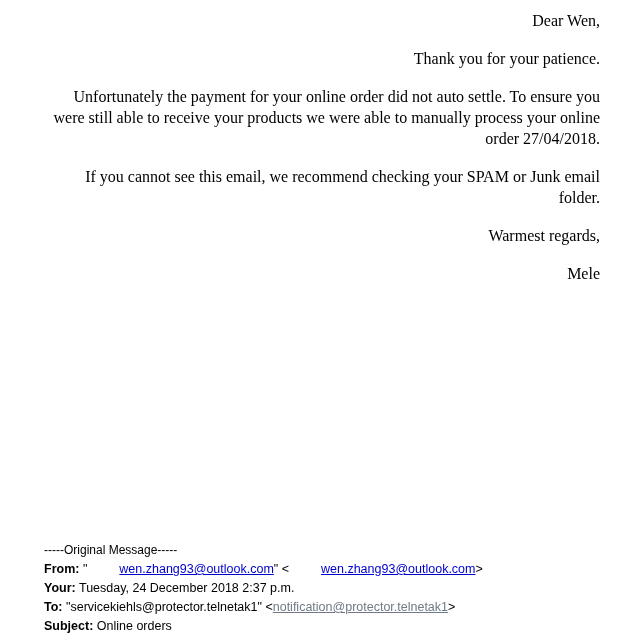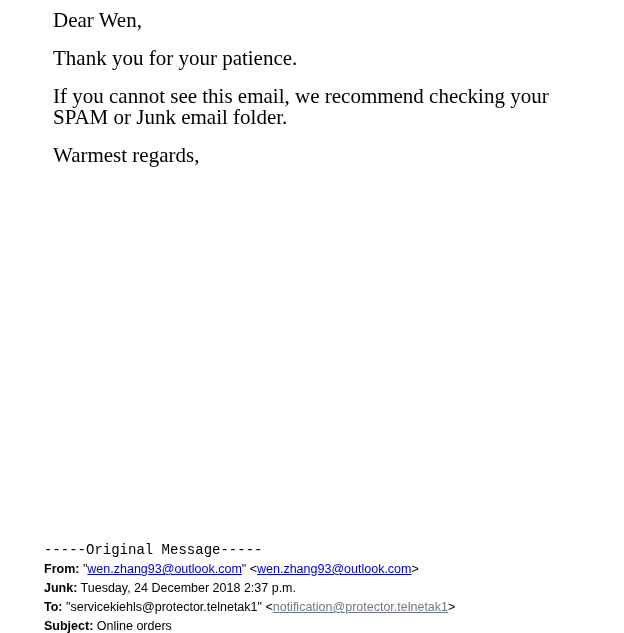--- a/index.html
+++ b/index.html
@@ -21,86 +21,89 @@
     background: #ffffff;
   }
   .body-block {
     position: absolute;
     left: 44px;
     top: 10px;
     width: 556px;
   }
   .para {
     font-family: "Liberation Serif", serif;
-    font-size: 21px;
+    font-size: 16px;
     line-height: 21px;
     margin: 0 0 17px 9px;
     color: #000000;
-    text-align: left;
+    text-align: right;
   }
   .para.last {
     margin-bottom: 0;
   }
   .header-block {
     position: absolute;
     left: 44px;
     top: 541px;
     width: 560px;
     font-family: "Liberation Sans", sans-serif;
     font-size: 12.5px;
     line-height: 19px;
     color: #000000;
   }
   .orig-sep {
-    font-family: Liberation Mono, monospace;
-    font-size: 14px;
+    font-family: Liberation Sans, sans-serif;
+    font-size: 12px;
     line-height: 19px;
   }
   .hdr-row {
     line-height: 19px;
     white-space: nowrap;
   }
   .hdr-label {
     font-weight: bold;
     margin-top: 44px;
   }
   .mail-link {
     color: #0000cc;
     text-decoration: underline;
+    margin-left: 32px;
   }
   .muted-link {
     color: #6f7a84;
     text-decoration: underline;
   }
   .plain {
     color: #000000;
   }
 </style>
 </head>
 <body>
 
 <div class="page">
 
   <div class="body-block">
     <p class="para">Dear Wen,</p>
     <p class="para">Thank you for your patience.</p>
+    <p class="para">Unfortunately the payment for your online order did not auto settle. To ensure you were still able to receive your products we were able to manually process your online order 27/04/2018.</p>
     <p class="para">If you cannot see this email, we recommend checking your SPAM or Junk email folder.</p>
     <p class="para">Warmest regards,</p>
+    <p class="para last">Mele</p>
   </div>
 
   <div class="header-block">
     <div class="orig-sep">-----Original Message-----</div>
 
     <div class="hdr-row">
       <span class="hdr-label">From:</span>
       <span class="plain">"</span><span class="mail-link">wen.zhang93@outlook.com</span><span class="plain">" &lt;</span><span class="mail-link">wen.zhang93@outlook.com</span><span class="plain">&gt;</span>
     </div>
 
     <div class="hdr-row">
-      <span class="hdr-label">Junk:</span>
+      <span class="hdr-label">Your:</span>
       <span class="plain">Tuesday, 24 December 2018 2:37 p.m.</span>
     </div>
 
     <div class="hdr-row">
       <span class="hdr-label">To:</span>
       <span class="plain">"servicekiehls@protector.telnetak1" &lt;</span><span class="muted-link">notification@protector.telnetak1</span><span class="plain">&gt;</span>
     </div>
 
     <div class="hdr-row">
       <span class="hdr-label">Subject:</span>

